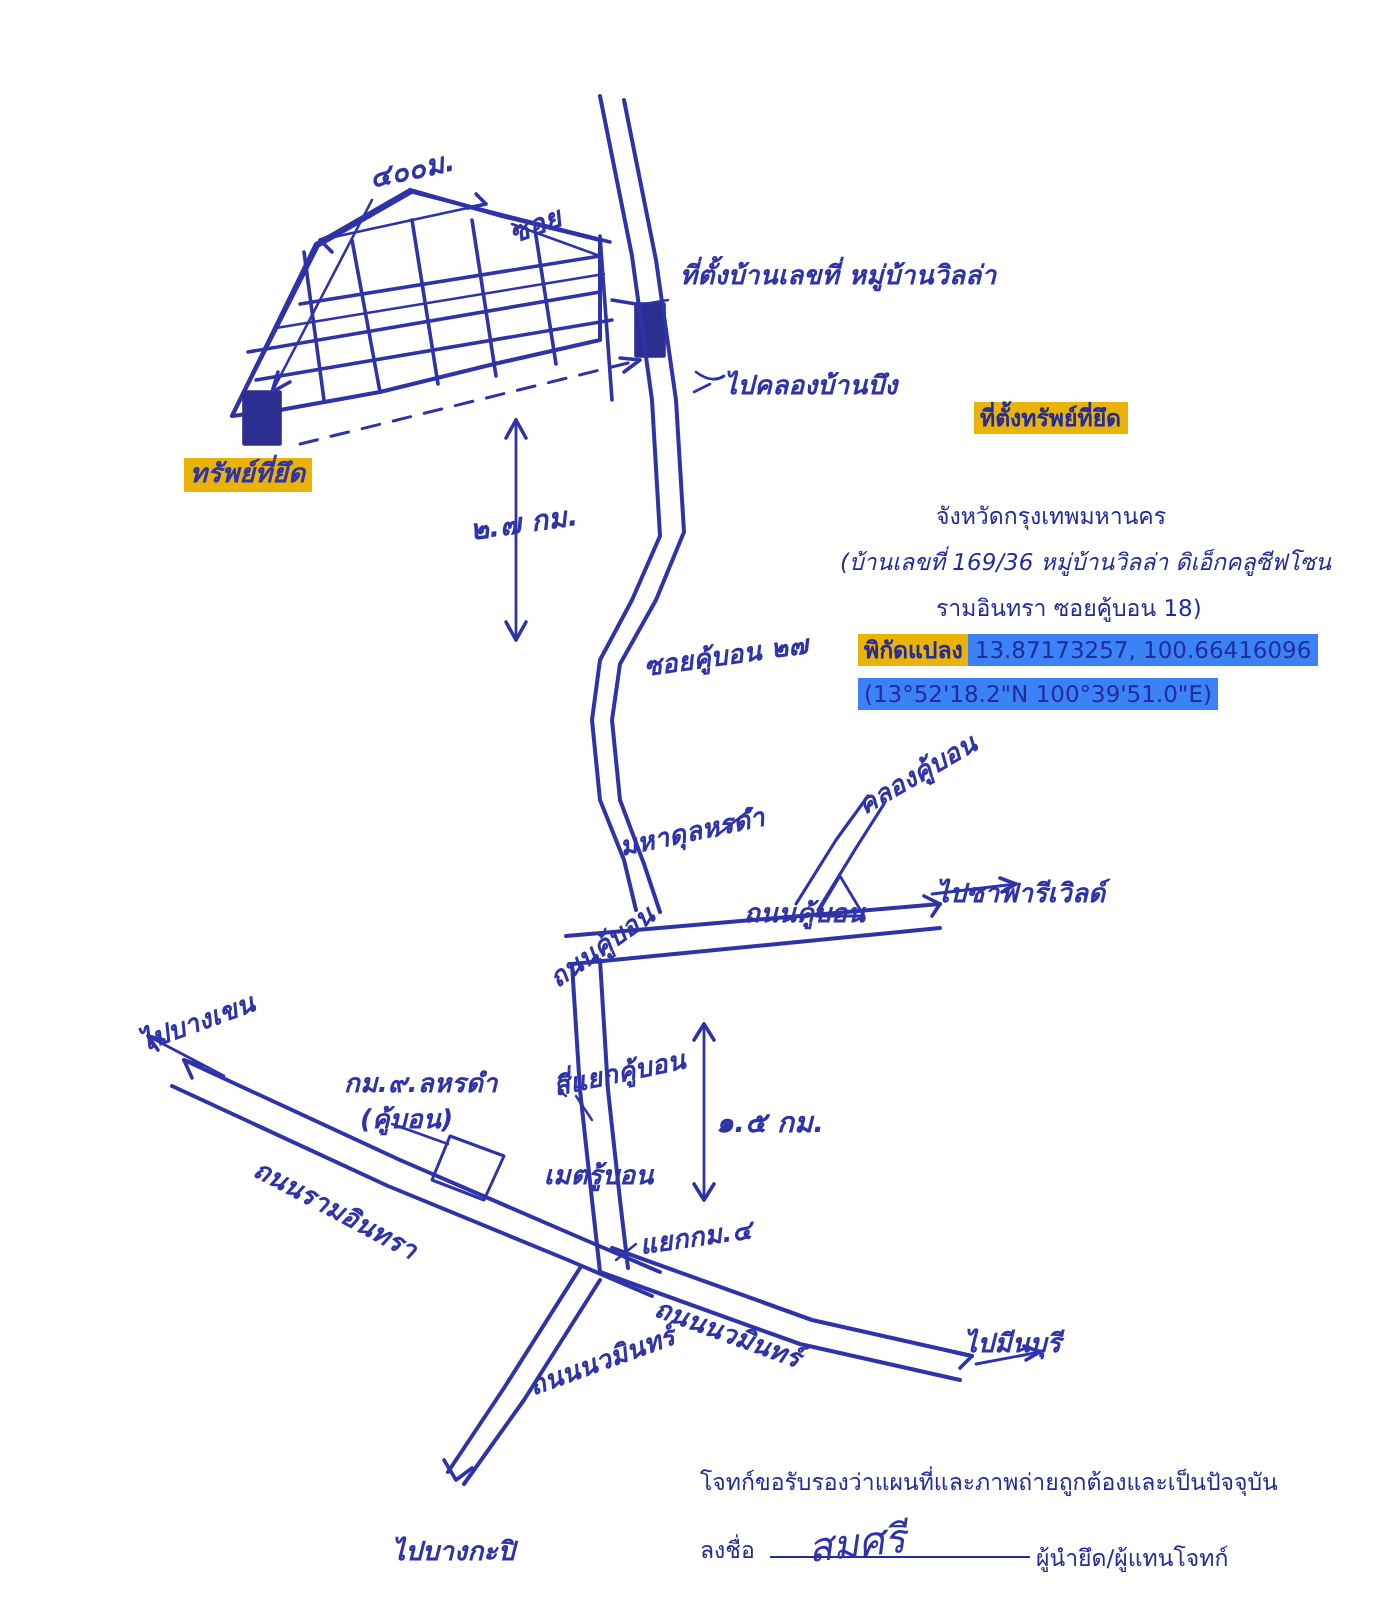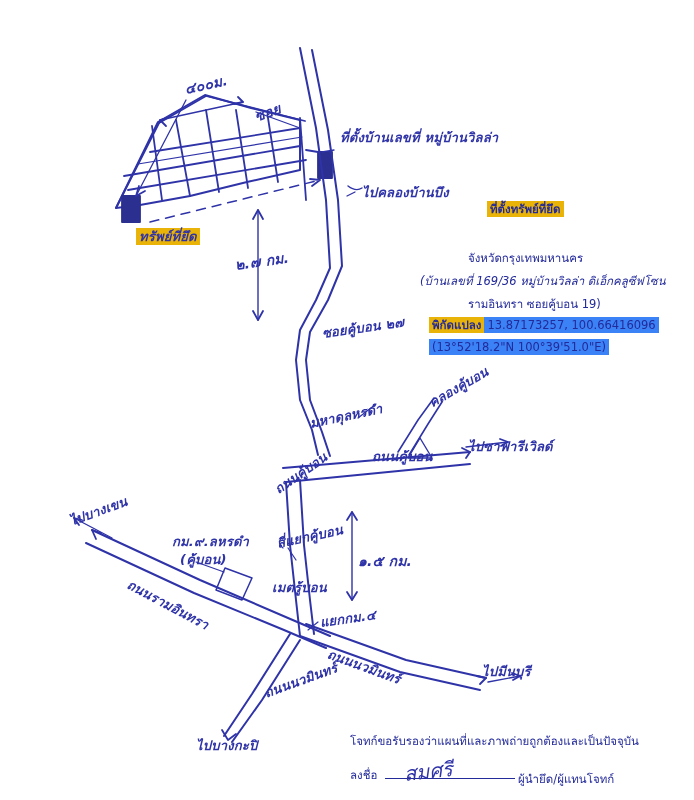--- a/index.html
+++ b/index.html
@@ -175,21 +175,21 @@
       <path d="M318 622 L308 630" stroke-width="1.2"></path>
 
     </g>
   </svg>
 
   <div class="hand lg rot-n12" style="left:185px; top:78px;">๔๐๐ม.</div>
   <div class="hand lg rot-n20" style="left:255px; top:106px;">ซอย</div>
   <div class="hand" style="left:340px; top:127px;">ที่ตั้งบ้านเลขที่ หมู่บ้านวิลล่า</div>
   <div class="hand" style="left:362px; top:182px;">ไปคลองบ้านบึง</div>
 
-  <div class="hand" style="left:92px; top:226px;margin-left:44px;">
+  <div class="hand" style="left:92px; top:226px;">
     <span class="hl">ทรัพย์ที่ยึด</span>
   </div>
 
   <div class="hand lg rot-n8" style="left:235px; top:254px;">๒.๗ กม.</div>
   <div class="hand rot-n8" style="left:322px; top:323px;">ซอยคู้บอน ๒๗</div>
   <div class="hand rot-n30" style="left:430px; top:393px;">คลองคู้บอน</div>
   <div class="hand rot-n12" style="left:310px; top:413px;">มหาดุลหรดำ</div>
   <div class="hand" style="left:372px; top:446px;">ถนนคู้บอน</div>
   <div class="hand" style="left:468px; top:436px;">ไปซาฟารีเวิลด์</div>
   <div class="hand rot-n35" style="left:276px; top:480px;">ถนนคู้บอน</div>
@@ -197,29 +197,29 @@
   <div class="hand" style="left:172px; top:531px;">กม.๙.ลหรดำ</div>
   <div class="hand" style="left:180px; top:549px;">(คู้บอน)</div>
   <div class="hand rot-n12" style="left:277px; top:533px;">สี่แยกคู้บอน</div>
   <div class="hand lg" style="left:358px; top:550px;">๑.๕ กม.</div>
   <div class="hand rot-p28" style="left:128px; top:573px;">ถนนรามอินทรา</div>
   <div class="hand" style="left:272px; top:577px;">เมตรู้บอน</div>
   <div class="hand rot-n8" style="left:320px; top:612px;">แยกกม.๔</div>
   <div class="hand rot-p20" style="left:328px; top:643px;">ถนนนวมินทร์</div>
   <div class="hand" style="left:482px; top:661px;">ไปมีนบุรี</div>
   <div class="hand rot-n20" style="left:265px; top:683px;">ถนนนวมินทร์</div>
-  <div class="hand" style="left:196px; top:735px;">ไปบางกะปิ</div>
+  <div class="hand" style="left:196px; top:765px;">ไปบางกะปิ</div>
 
   <div class="printed" style="left:487px; top:200px;">
     <span class="hl">ที่ตั้งทรัพย์ที่ยึด</span>
   </div>
 
   <div class="printed" style="left:468px; top:249px;">จังหวัดกรุงเทพมหานคร</div>
   <div class="printed" style="left:420px; top:272px;font-style:italic;">(บ้านเลขที่ 169/36 หมู่บ้านวิลล่า ดิเอ็กคลูซีฟโซน</div>
-  <div class="printed" style="left:468px; top:295px;">รามอินทรา ซอยคู้บอน 19)</div>
+  <div class="printed" style="left:468px; top:295px;">รามอินทรา ซอยคู้บอน 18)</div>
 
   <div class="printed" style="left:429px; top:316px;">
     <span class="hl">พิกัดแปลง</span><span class="hl-plain">13.87173257, 100.66416096</span>
   </div>
   <div class="printed" style="left:429px; top:340px;">
     <span class="hl-plain">(13°52'18.2"N 100°39'51.0"E)</span>
   </div>
 
   <div class="printed" style="left:350px; top:732px;">โจทก์ขอรับรองว่าแผนที่และภาพถ่ายถูกต้องและเป็นปัจจุบัน</div>
   <div class="printed" style="left:350px; top:766px;">ลงชื่อ</div>

